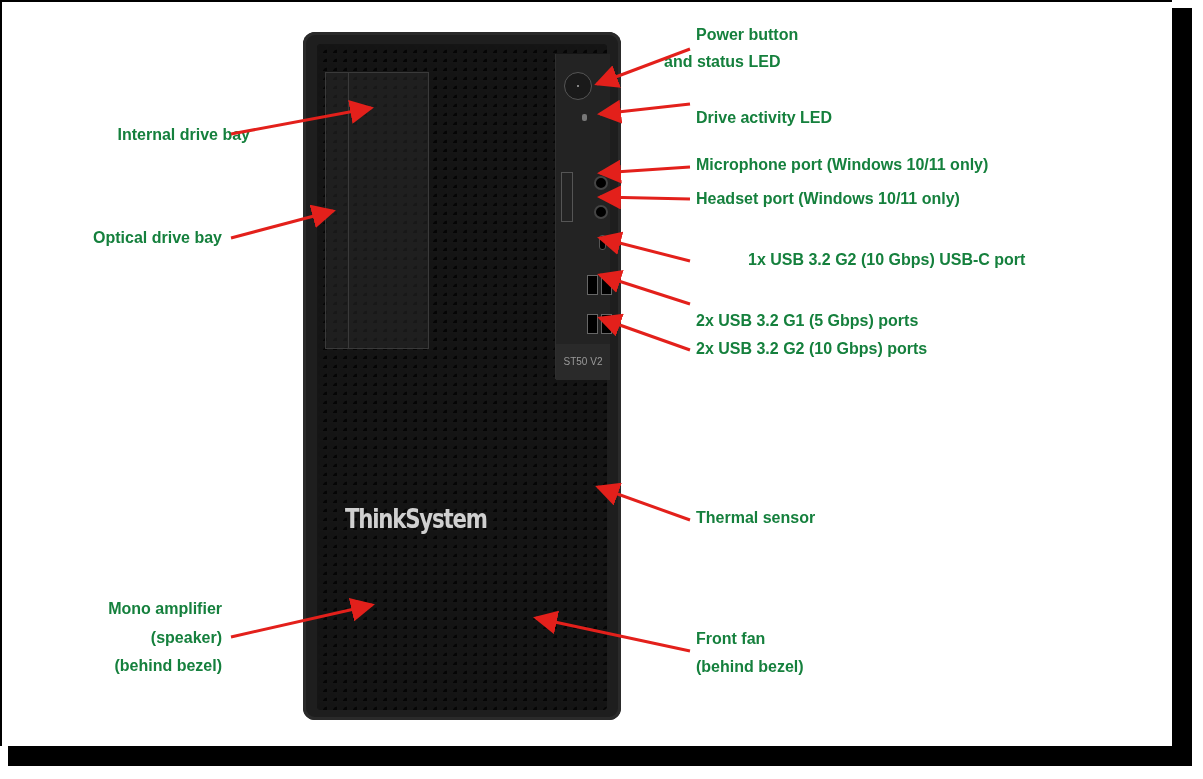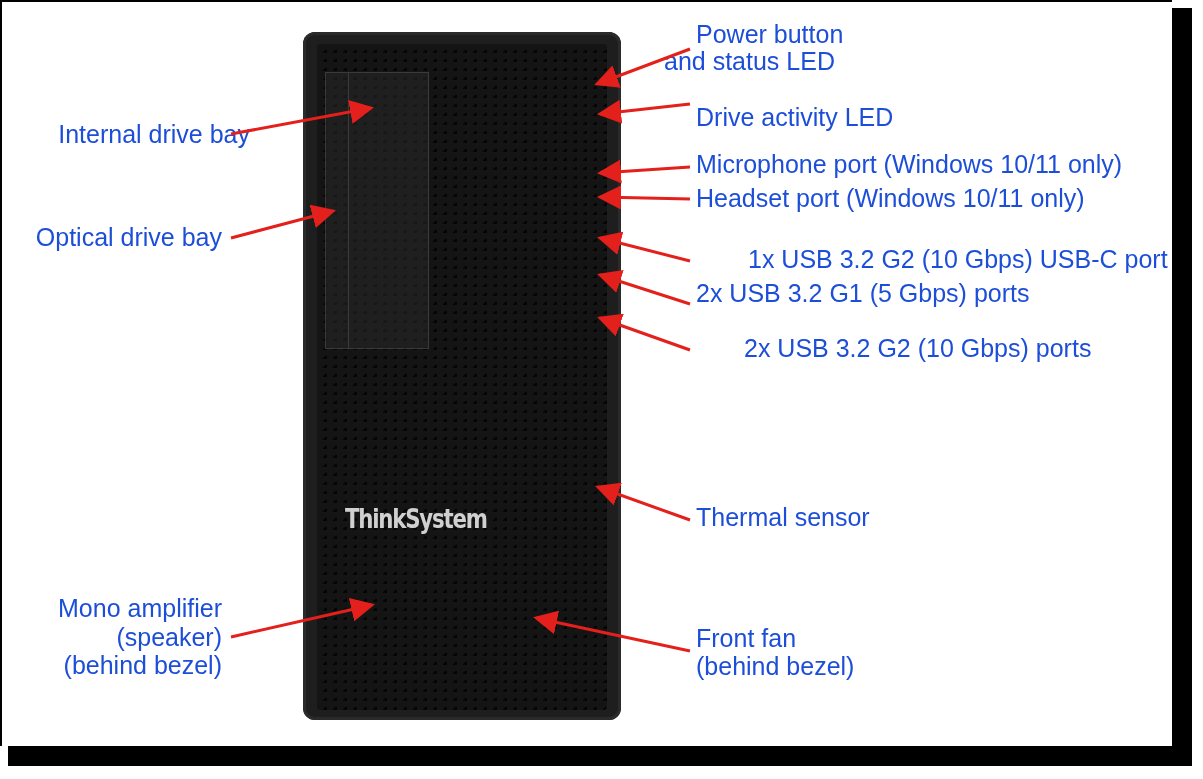--- a/index.html
+++ b/index.html
@@ -18,54 +18,67 @@
   .panel { position:absolute; left:252px; top:22px; width:54px; height:325px; background:#232323; border-left:1px solid #2e2e2e; }
   .power { position:absolute; left:8px; top:18px; width:26px; height:26px; border-radius:50%; border:1px solid #555; background:#1a1a1a; }
   .power::after { content:""; position:absolute; left:12px; top:12px; width:2px; height:2px; background:#aaa; border-radius:50%; }
   .led { position:absolute; left:26px; top:60px; width:5px; height:7px; border-radius:2px; background:#777; }
   .slot { position:absolute; left:5px; top:118px; width:10px; height:48px; border:1px solid #555; }
   .jack { position:absolute; width:10px; height:10px; border-radius:50%; background:#000; border:2px solid #444; }
   .usbc { position:absolute; left:43px; top:181px; width:5px; height:13px; border-radius:3px; background:#000; border:1px solid #555; }
   .usba { position:absolute; width:9px; height:18px; background:#000; border:1px solid #666; }
   .model { position:absolute; left:0; top:290px; width:54px; height:36px; background:#2a2a2a; color:#9a9a9a; font-size:10px; text-align:center; line-height:36px; }
   .logo { position:absolute; left:42px; top:472px; color:#d0d0d0; font-family:"DejaVu Sans", sans-serif; font-weight:bold; font-size:26px; letter-spacing:-1.5px; transform:scaleX(0.82); transform-origin:left; }
-  .label { position:absolute; font-size:25px; color:#1d4ed8; line-height:27px; white-space:nowrap; }
+  .label { position:absolute; font-size:16px; color:#15803d; line-height:27px; white-space:nowrap;font-weight:bold; }
   .label.right { text-align:right; }
   svg.arrows { position:absolute; left:0; top:0; width:1203px; height:779px; pointer-events:none; }
 </style>
 </head>
 <body>
 
 <div class="frame"></div>
 <div class="shadow-r"></div>
 <div class="shadow-b"></div>
 
 <div class="tower">
   <div class="grille"></div>
   <div class="grille two"></div>
   <div class="bay">
     <div class="bay-divider"></div>
   </div>
+  <div class="panel">
+    <div class="power"></div>
+    <div class="led"></div>
+    <div class="slot"></div>
+    <div class="jack" style="left:38px;top:122px;"></div>
+    <div class="jack" style="left:38px;top:151px;"></div>
+    <div class="usbc"></div>
+    <div class="usba" style="left:31px;top:221px;"></div>
+    <div class="usba" style="left:45px;top:221px;"></div>
+    <div class="usba" style="left:31px;top:260px;"></div>
+    <div class="usba" style="left:45px;top:260px;"></div>
+    <div class="model">ST50 V2</div>
+  </div>
   <div class="logo">ThinkSystem</div>
 </div>
 
 <div class="label right" style="right:953px;top:121px;">Internal drive bay</div>
 <div class="label right" style="right:981px;top:224px;">Optical drive bay</div>
 <div class="label right" style="right:981px;top:595px;">Mono amplifier</div>
 <div class="label right" style="right:981px;top:624px;">(speaker)</div>
 <div class="label right" style="right:981px;top:652px;">(behind bezel)</div>
 
 <div class="label" style="left:696px;top:21px;">Power button</div>
 <div class="label" style="left:664px;top:48px;">and status LED</div>
 <div class="label" style="left:696px;top:104px;">Drive activity LED</div>
 <div class="label" style="left:696px;top:151px;">Microphone port (Windows 10/11 only)</div>
 <div class="label" style="left:696px;top:185px;">Headset port (Windows 10/11 only)</div>
 <div class="label" style="left:704px;top:246px;margin-left:44px;">1x USB 3.2 G2 (10 Gbps) USB-C port</div>
-<div class="label" style="left:696px;top:280px;">2x USB 3.2 G1 (5 Gbps) ports</div>
-<div class="label" style="left:696px;top:335px;margin-left:48px;">2x USB 3.2 G2 (10 Gbps) ports</div>
+<div class="label" style="left:696px;top:307px;">2x USB 3.2 G1 (5 Gbps) ports</div>
+<div class="label" style="left:696px;top:335px;">2x USB 3.2 G2 (10 Gbps) ports</div>
 <div class="label" style="left:696px;top:504px;">Thermal sensor</div>
 <div class="label" style="left:696px;top:625px;">Front fan</div>
 <div class="label" style="left:696px;top:653px;">(behind bezel)</div>
 
 <svg class="arrows" viewBox="0 0 1203 779">
   <defs>
     <marker id="ah" markerWidth="8" markerHeight="8" refX="7" refY="4" orient="auto" markerUnits="strokeWidth">
       <path d="M0,0 L8,4 L0,8 z" fill="#e3201b"></path>
     </marker>
   </defs>

